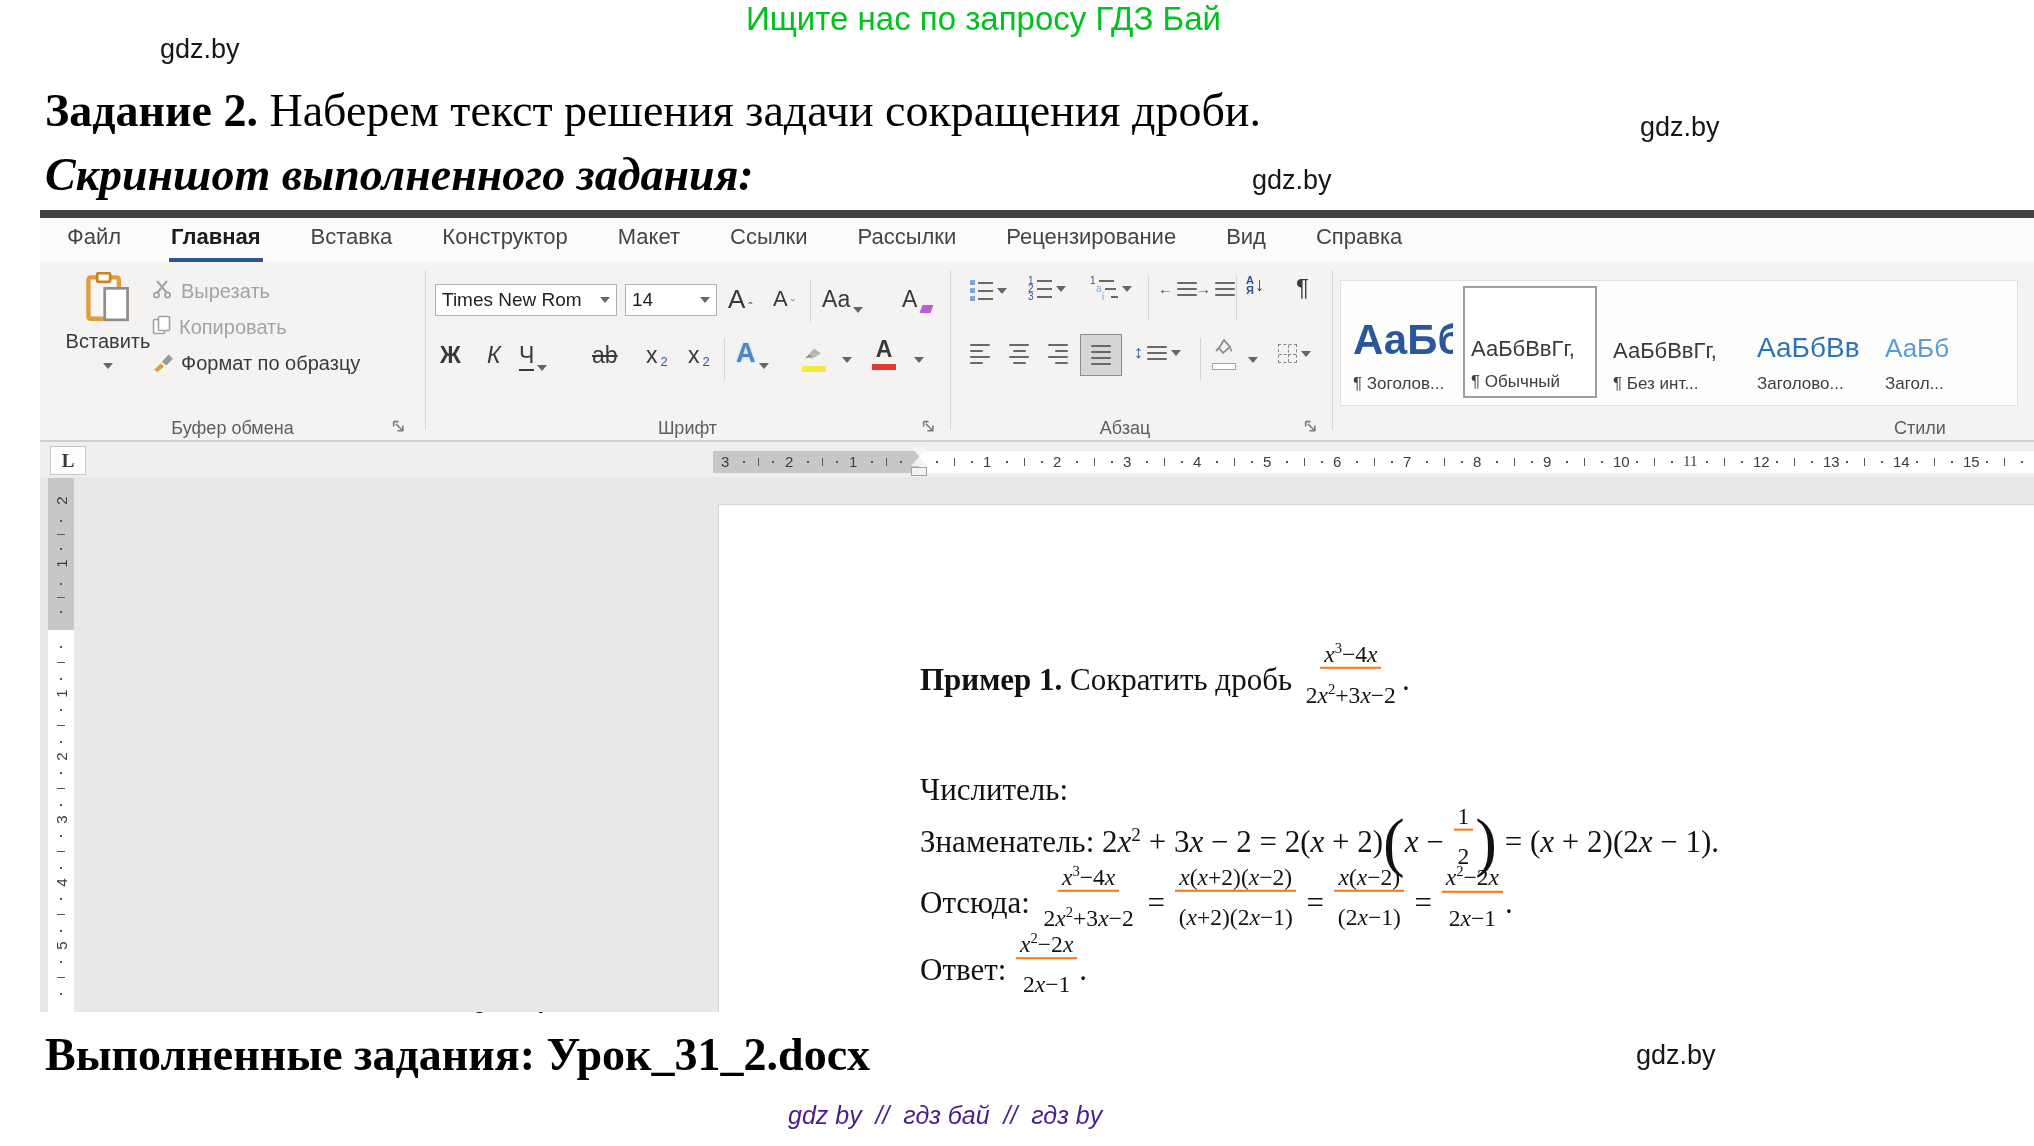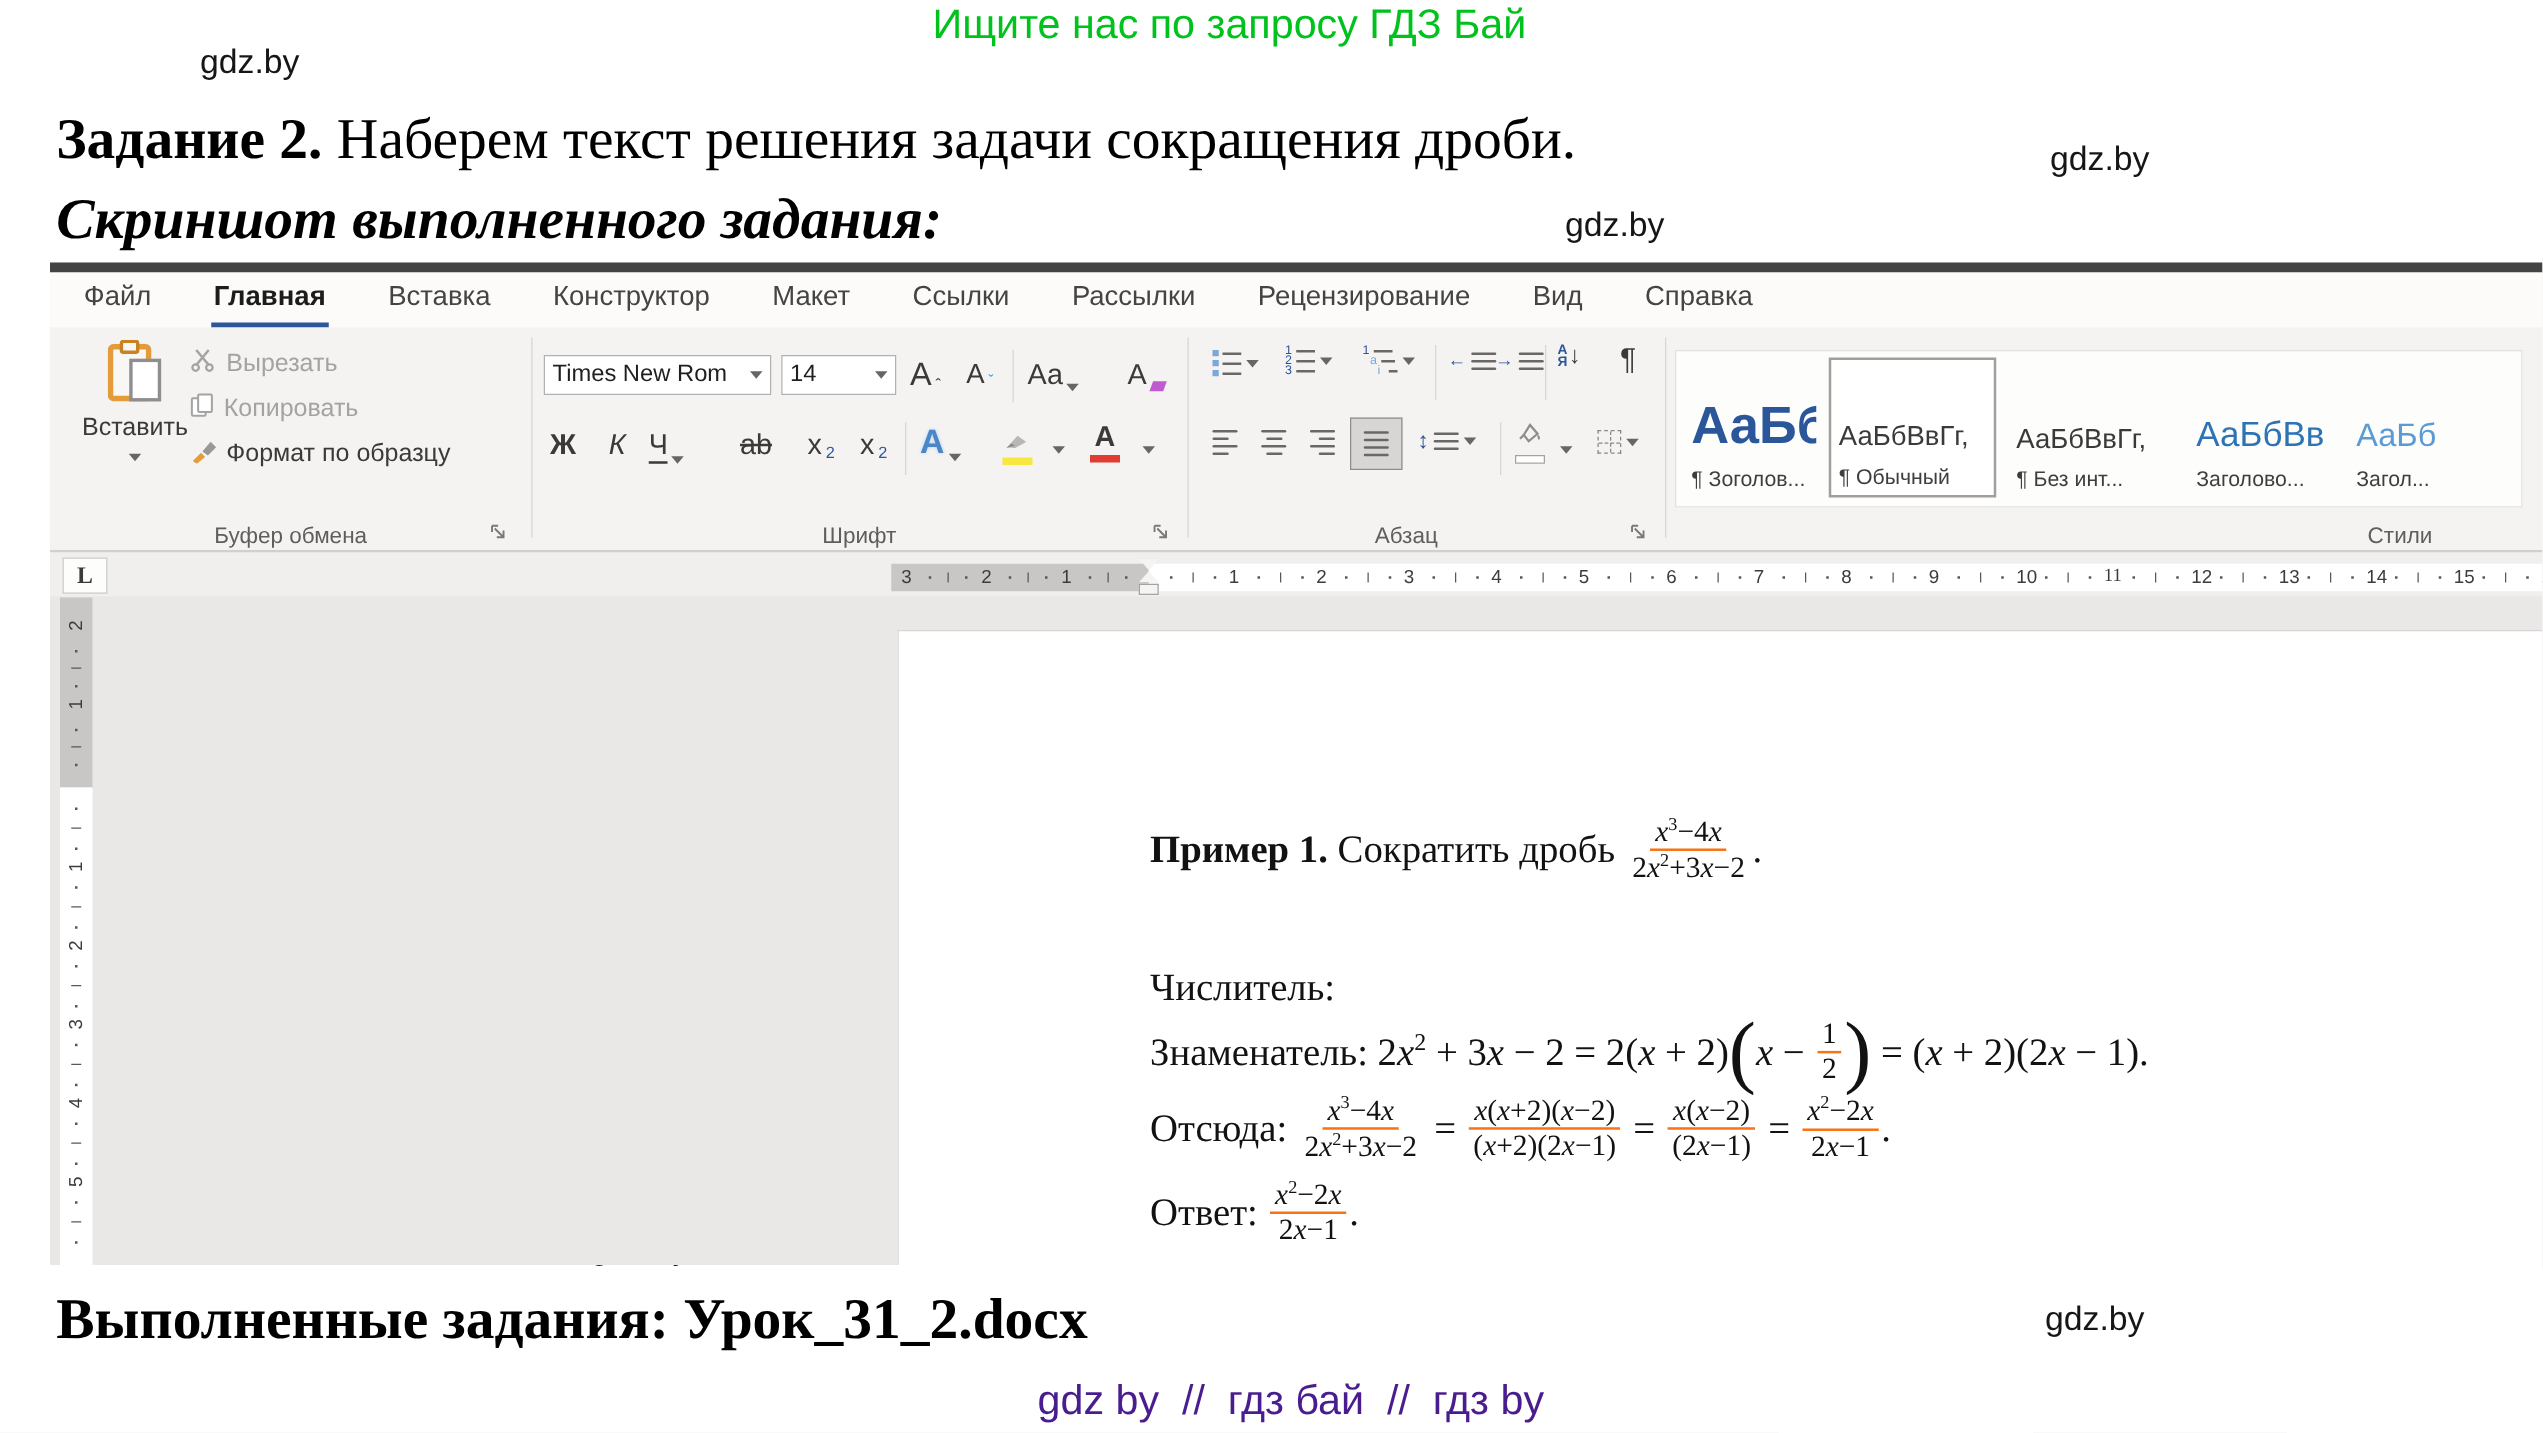--- a/index.html
+++ b/index.html
@@ -6,21 +6,21 @@
   body{width:2034px;height:1146px;position:relative;overflow:hidden;background:#fff;
        font-family:"Liberation Sans",sans-serif;}
   #root{position:absolute;inset:0;}
 
   
   .promo-top{position:absolute;left:746px;top:0;font-size:33px;color:#00c21d;}
   .h-task{position:absolute;left:45px;top:84px;font-family:"Liberation Serif",serif;font-size:46px;color:#000;white-space:nowrap;}
   .h-task b{font-weight:bold;}
   .h-cap{position:absolute;left:45px;top:148px;font-family:"Liberation Serif",serif;font-size:46px;font-weight:bold;font-style:italic;color:#000;}
   .h-footer{position:absolute;left:45px;top:1028px;font-family:"Liberation Serif",serif;font-size:46px;font-weight:bold;color:#000;white-space:nowrap;}
-  .promo-bottom{position:absolute;left:830px;top:1101px;font-size:33px;color:#4a1d8f;white-space:pre;}
+  .promo-bottom{position:absolute;left:788px;top:1101px;font-size:25px;color:#4a1d8f;white-space:pre;font-style:italic;}
 
   
   .wm{position:absolute;font-size:27px;color:#161616;}
   .w1{left:160px;top:34px;}  .w2{left:1640px;top:112px;} .w3{left:1252px;top:165px;}
   .w4{left:610px;top:238px;font-size:30px;} .w5{left:1218px;top:386px;font-size:33px;}
   .w6{left:796px;top:481px;font-size:30px;} .w7{left:131px;top:562px;}
   .w8{left:1652px;top:672px;} .w9{left:133px;top:835px;}
   .w10{left:1008px;top:920px;font-size:30px;} .w11{left:472px;top:983px;} .w12{left:1636px;top:1040px;}
 
   
@@ -109,21 +109,21 @@
   .page{position:absolute;left:678px;top:27px;width:1316px;height:508px;background:#fff;border-left:1px solid #d8d6d4;border-top:1px solid #d8d6d4;}
 
   
   .doc-line{position:absolute;left:880px;transform:translateY(-50%);display:flex;align-items:center;font-family:"Liberation Serif",serif;font-size:31px;color:#121212;white-space:nowrap;}
   .doc-line span,.doc-line b{white-space:pre;}
   .doc-line i{font-style:italic;}
   .doc-line sup{font-size:0.62em;}
   .dl0{top:203px;} .dl1{top:263px;} .dl2{top:313px;} .dl3{top:365px;} .dl4{top:426px;} .dl5{top:493px;}
   .frac{display:inline-flex;flex-direction:column;align-items:center;font-size:0.76em;line-height:1.12;margin:0 2px;}
   .frac .fn{display:block;border-bottom:2px solid #f97316;padding:0 4px;}
-  .frac .fd{display:block;padding:0 4px;font-family:Liberation Serif, serif;}
+  .frac .fd{display:block;padding:12px 4px;font-family:Liberation Serif, serif;}
   .bigp{font-size:2.1em;font-weight:400;line-height:0.9;}
 </style>
 </head>
 <body>
 
 <div id="root">
 
   <div class="promo-top">Ищите нас по запросу ГДЗ Бай</div>
 
   <span class="wm w1">gdz.by</span>

